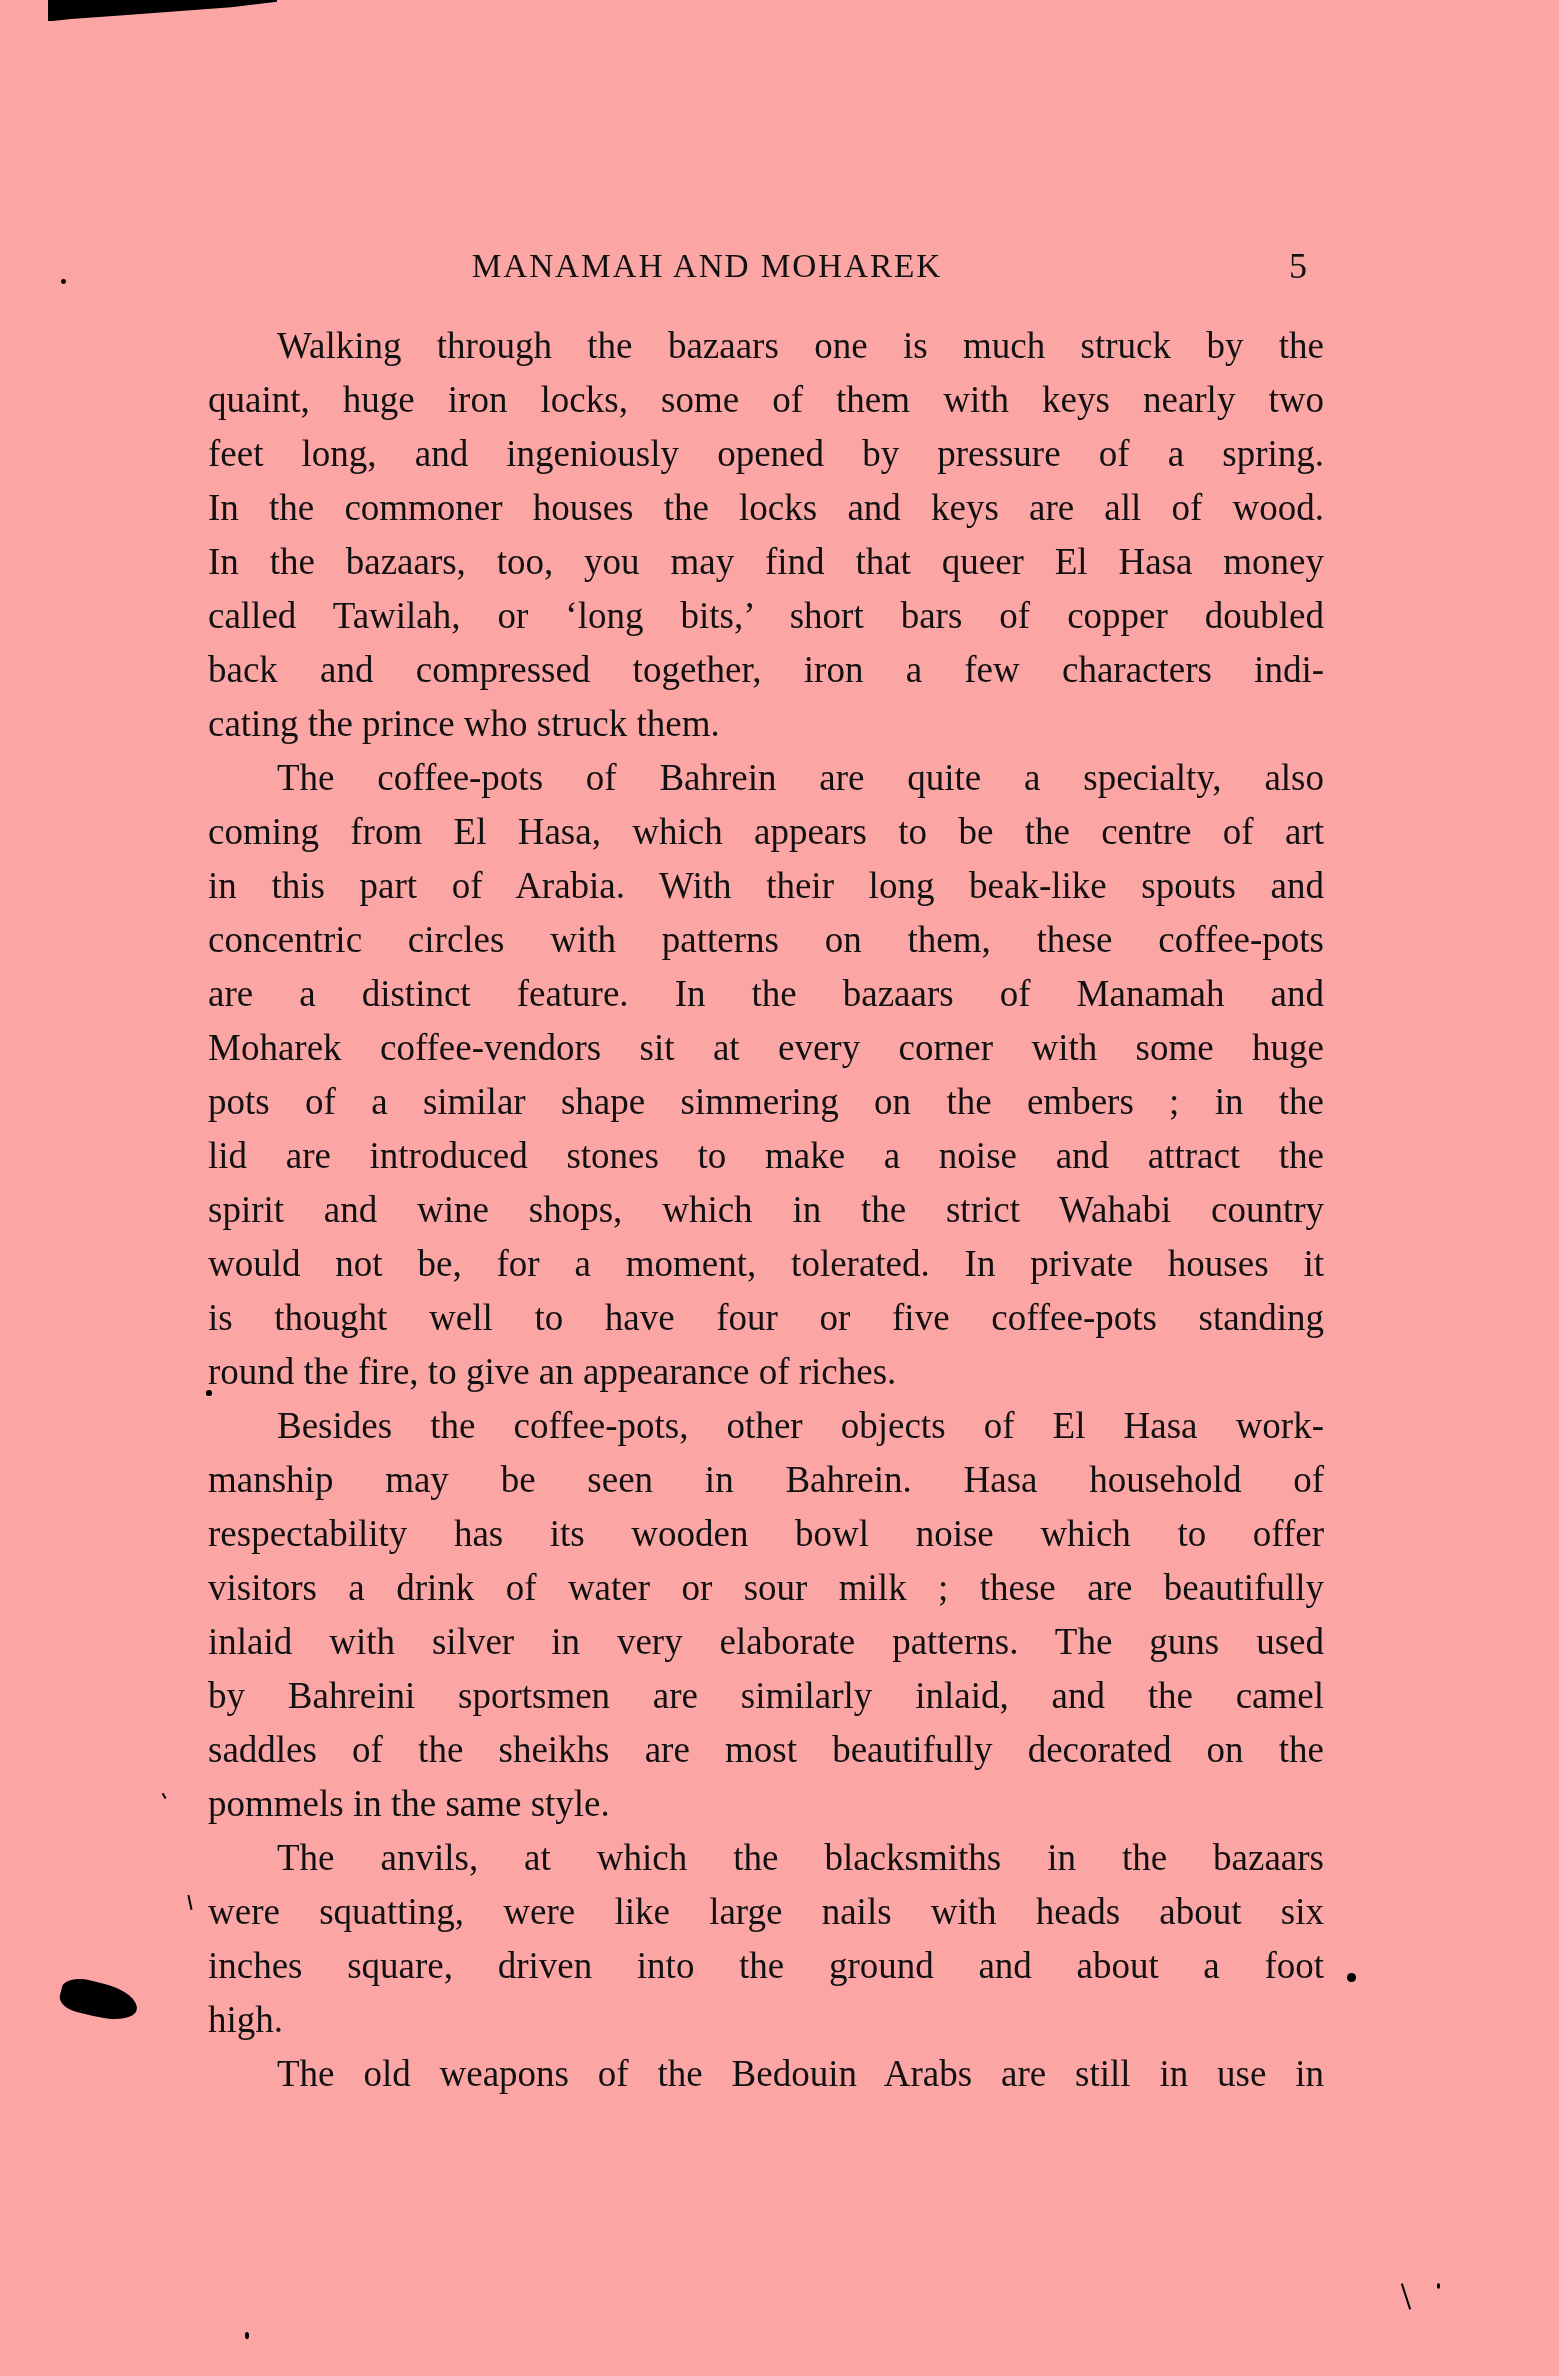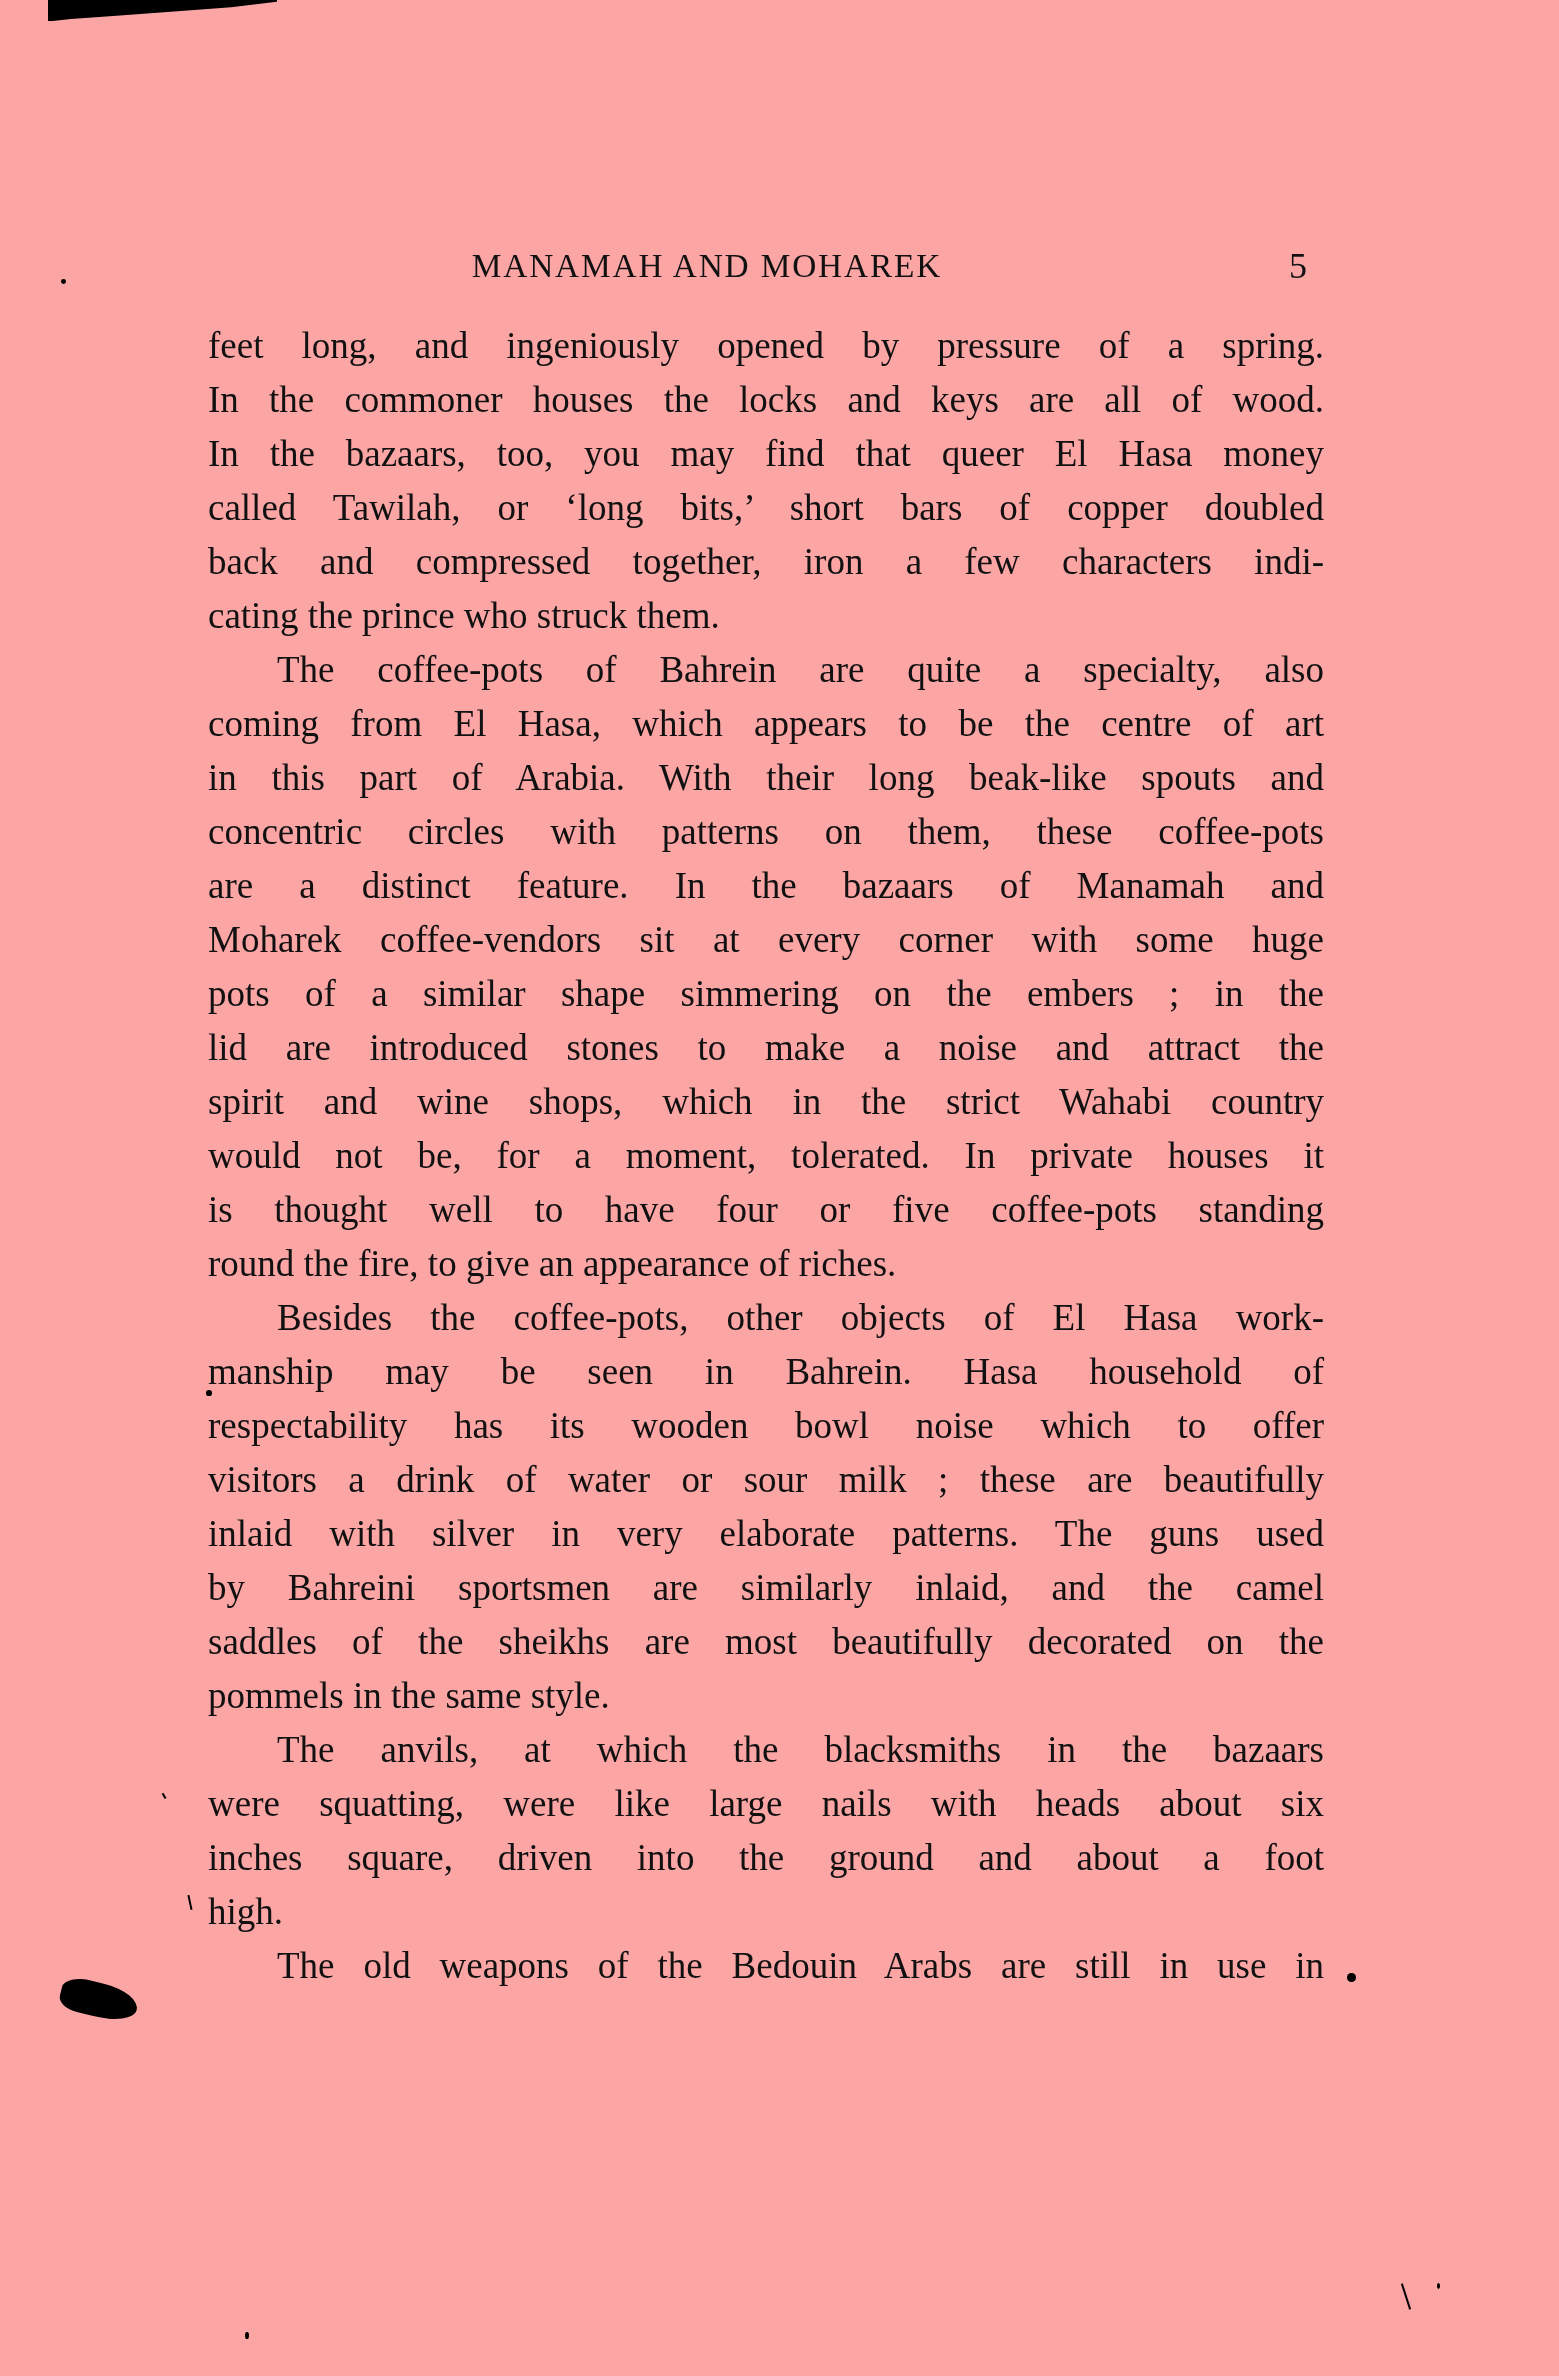--- a/index.html
+++ b/index.html
@@ -116,20 +116,22 @@
   <div class="tick-mark" style="left:163px; top:1793px; height:5.7px; transform:rotate(-30deg);"></div>
 
   <div class="running-header">
     <div class="running-title">MANAMAH AND MOHAREK</div>
     <div class="page-number">5</div>
   </div>
 
   <div class="body-text">
 
     <div class="paragraph">
+      <span class="line indent">Walking through the bazaars one is much struck by the</span>
+      <span class="line">quaint, huge iron locks, some of them with keys nearly two</span>
       <span class="line">feet long, and ingeniously opened by pressure of a spring.</span>
       <span class="line">In the commoner houses the locks and keys are all of wood.</span>
       <span class="line">In the bazaars, too, you may find that queer El Hasa money</span>
       <span class="line">called Tawilah, or ‘long bits,’ short bars of copper doubled</span>
       <span class="line">back and compressed together, iron a few characters indi-</span>
       <span class="line last">cating the prince who struck them.</span>
     </div>
 
     <div class="paragraph">
       <span class="line indent">The coffee-pots of Bahrein are quite a specialty, also</span>

